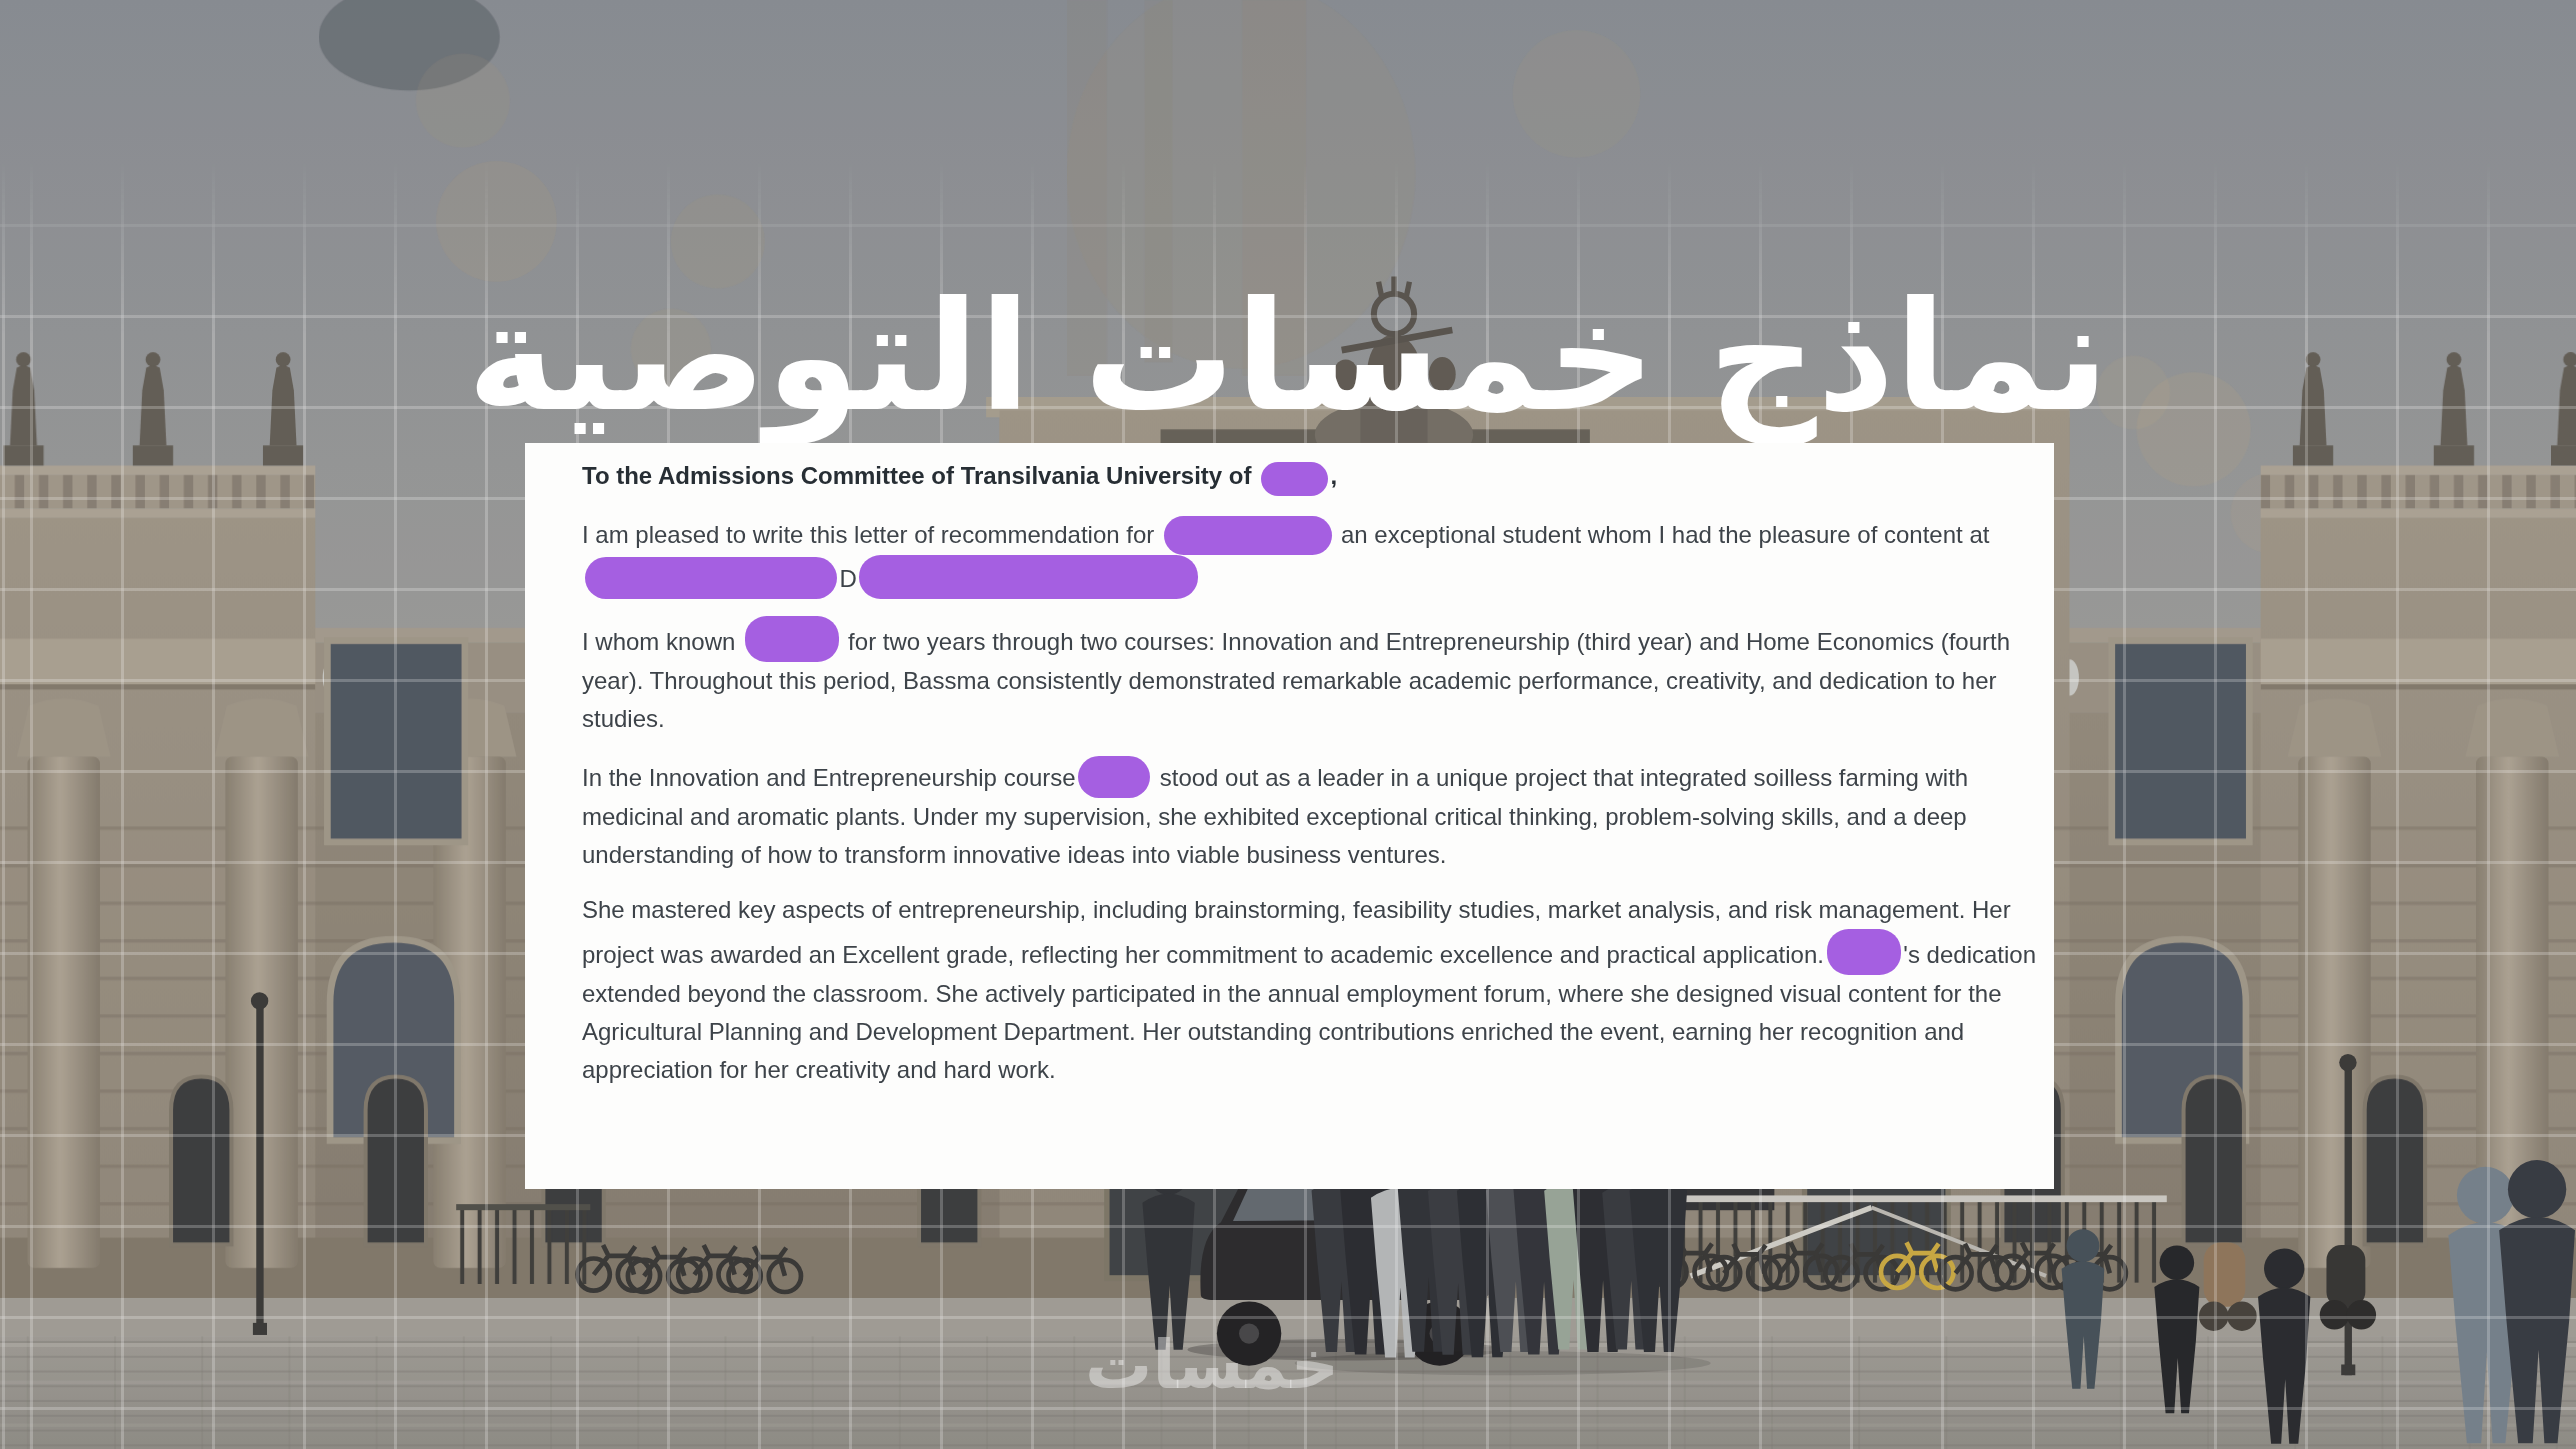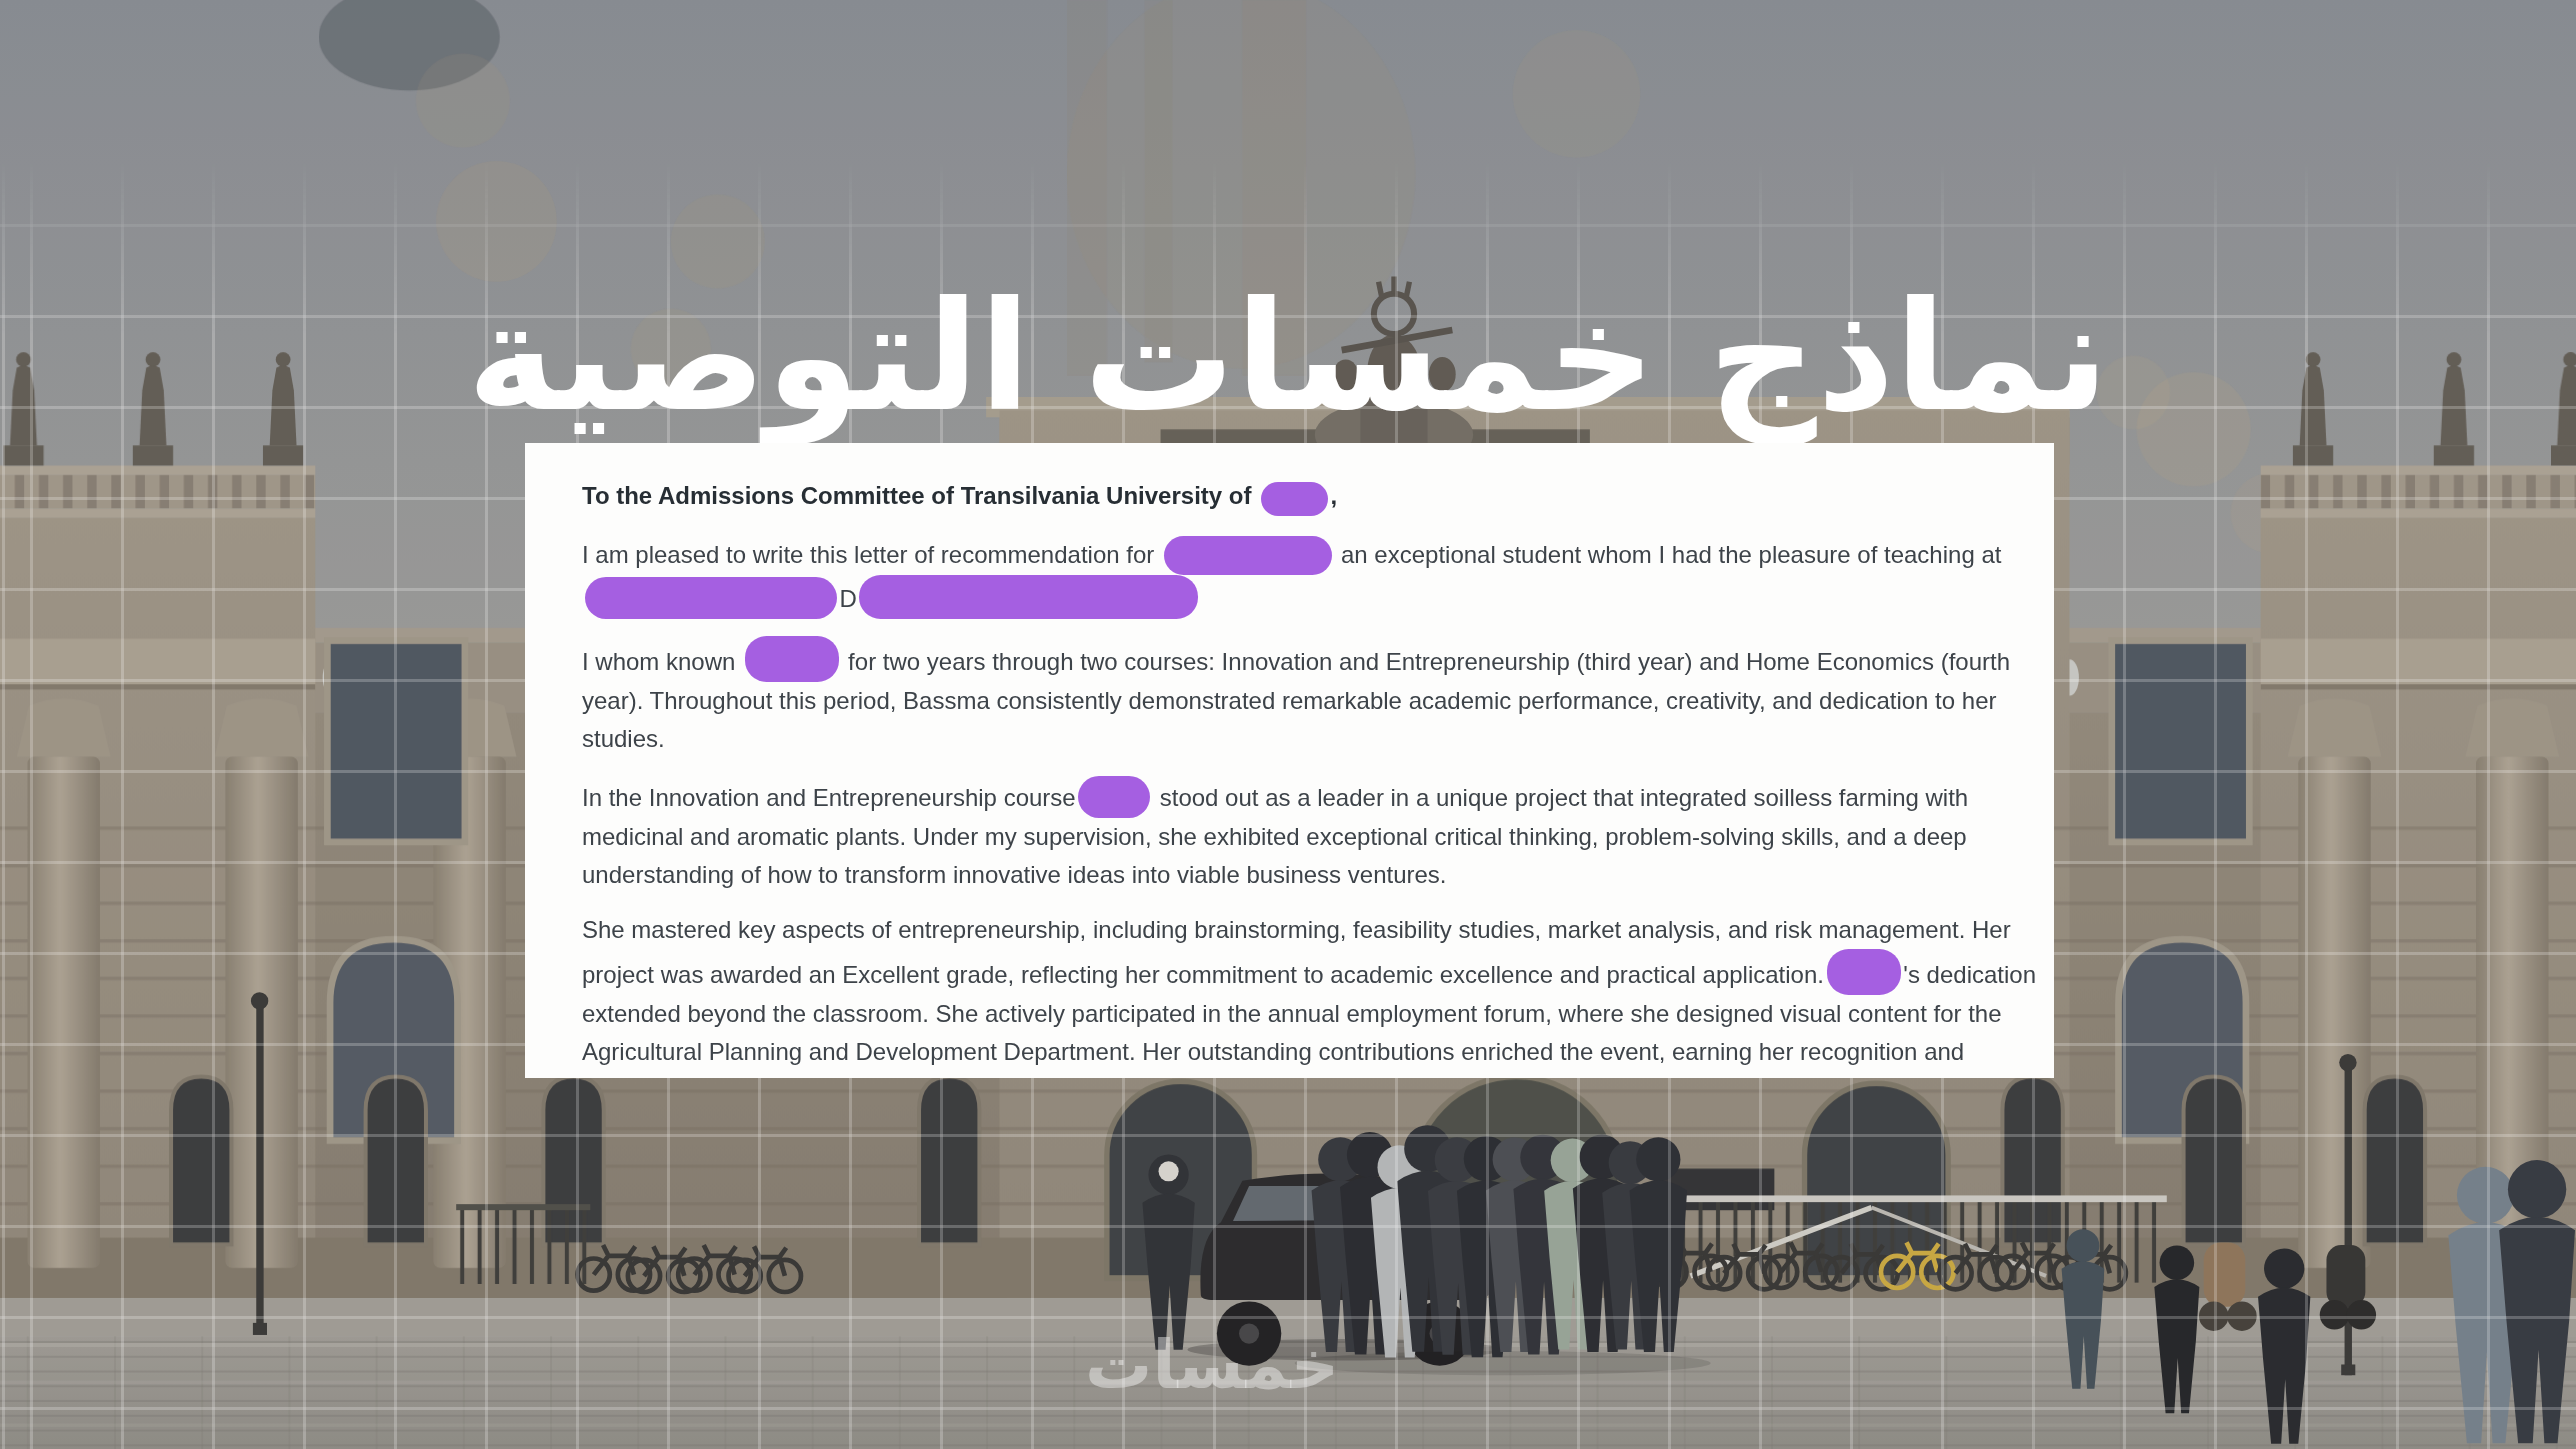--- a/index.html
+++ b/index.html
@@ -16,23 +16,23 @@
     background-position:30px 42px;
     -webkit-mask-image:linear-gradient(to bottom, transparent 0 161px, rgba(0,0,0,.9) 335px, rgba(0,0,0,.9));
             mask-image:linear-gradient(to bottom, transparent 0 161px, rgba(0,0,0,.9) 335px, rgba(0,0,0,.9));
     opacity:.75;}
   
   #title{z-index:3;position:absolute;top:158px;left:50%;transform:translateX(-50%);
     direction:rtl;white-space:nowrap;
     font-family:"DejaVu Sans",sans-serif;font-weight:700;font-size:151px;line-height:1.3;
     color:var(--title-color,#ffffff);}
   
-  #doc{z-index:4;position:absolute;left:525px;top:443px;width:1529px;height:635px;
+  #doc{z-index:4;position:absolute;left:525px;top:443px;width:1529px;height:746px;
     background:var(--doc-bg,#fdfdfc);box-sizing:border-box;
-    padding:34px 12px 0 57px;overflow:hidden;}
+    padding:14px 12px 0 57px;overflow:hidden;}
   .doc-para{margin:0 0 17.4px 0;font-size:24px;line-height:38px;color:var(--doc-text,#3d4349);}
   .doc-heading{font-weight:700;color:var(--doc-heading,#272e34);margin-bottom:20px;}
   .redact{display:inline-block;background:var(--redaction,#a55fe1);
     border-radius:21.5px;vertical-align:-12px;margin:0 2.7px;}
   
   #watermark{z-index:5;position:absolute;left:1212px;top:1332px;transform:translateX(-50%);
     direction:rtl;font-family:"DejaVu Sans",sans-serif;font-weight:700;font-size:67px;line-height:1;
     color:var(--watermark-color,rgba(255,255,255,.4));}
 </style>
 </head>
@@ -316,21 +316,21 @@
   <rect width="3840" height="2160" fill="#b7b5ae" opacity=".10"></rect>
 </svg>
 
 <div id="grid" class="layer"></div>
 
 <h1 id="title">نماذج خمسات التوصية</h1>
 
 <div id="doc">
   <div>
       <p class="doc-para doc-heading"><span>To the Admissions Committee of Transilvania University of </span><span class="redact" style="width: 67px; height: 34px;"></span><span>,</span></p>
-      <p class="doc-para"><span>I am pleased to write this letter of recommendation for </span><span class="redact" style="width: 168px; height: 39px;"></span><span> an exceptional student whom I had the pleasure of teaching at</span><br><span class="redact" style="width: 252px; height: 42px;"></span><span>D</span><span class="redact" style="width: 339px; height: 44px;"></span></p>
+      <p class="doc-para"><span>I am pleased to write this letter of recommendation for </span><span class="redact" style="width: 168px; height: 39px;"></span><span> an exceptional student whom I had the pleasure of content at</span><br><span class="redact" style="width: 252px; height: 42px;"></span><span>D</span><span class="redact" style="width: 339px; height: 44px;"></span></p>
       <p class="doc-para"><span>I whom known </span><span class="redact" style="width: 94px; height: 46px;"></span><span> for two years through two courses: Innovation and Entrepreneurship (third year) and Home Economics (fourth year). Throughout this period, Bassma consistently demonstrated remarkable academic performance, creativity, and dedication to her studies.</span></p>
       <p class="doc-para"><span>In the Innovation and Entrepreneurship course</span><span class="redact" style="width: 72px; height: 42px;"></span><span> stood out as a leader in a unique project that integrated soilless farming with medicinal and aromatic plants. Under my supervision, she exhibited exceptional critical thinking, problem-solving skills, and a deep understanding of how to transform innovative ideas into viable business ventures.</span></p>
       <p class="doc-para"><span>She mastered key aspects of entrepreneurship, including brainstorming, feasibility studies, market analysis, and risk management. Her project was awarded an Excellent grade, reflecting her commitment to academic excellence and practical application.</span><span class="redact" style="width: 74px; height: 46px;"></span><span>'s dedication extended beyond the classroom. She actively participated in the annual employment forum, where she designed visual content for the Agricultural Planning and Development Department. Her outstanding contributions enriched the event, earning her recognition and appreciation for her creativity and hard work.</span></p>
     </div>
 </div>
 
 <div id="watermark">خمسات</div>
 
 
 </body></html>

